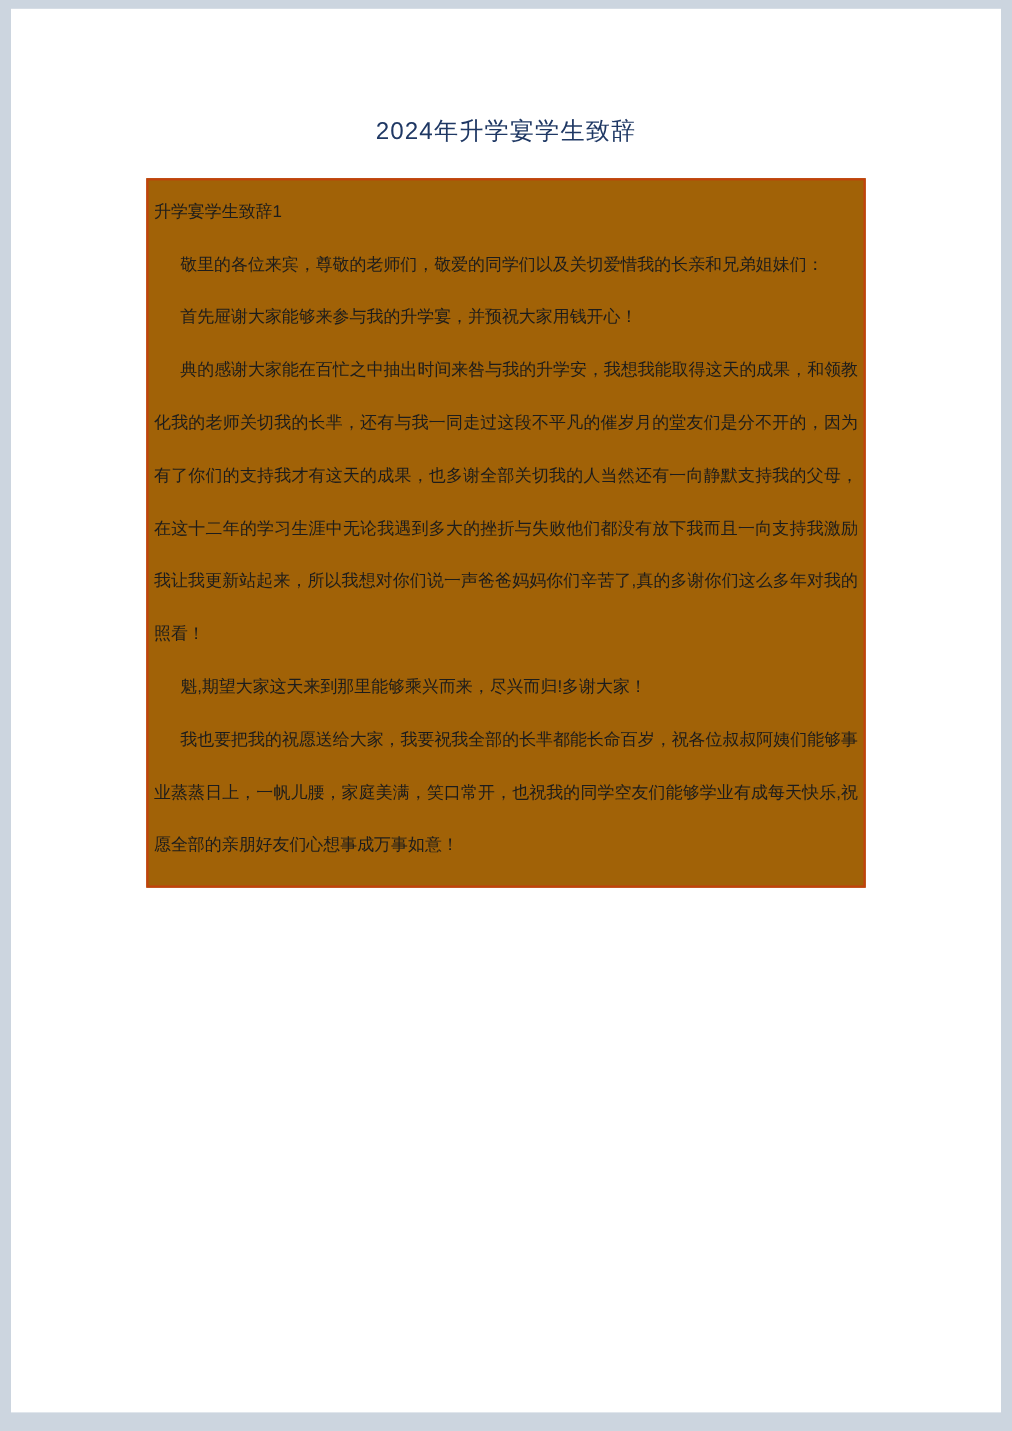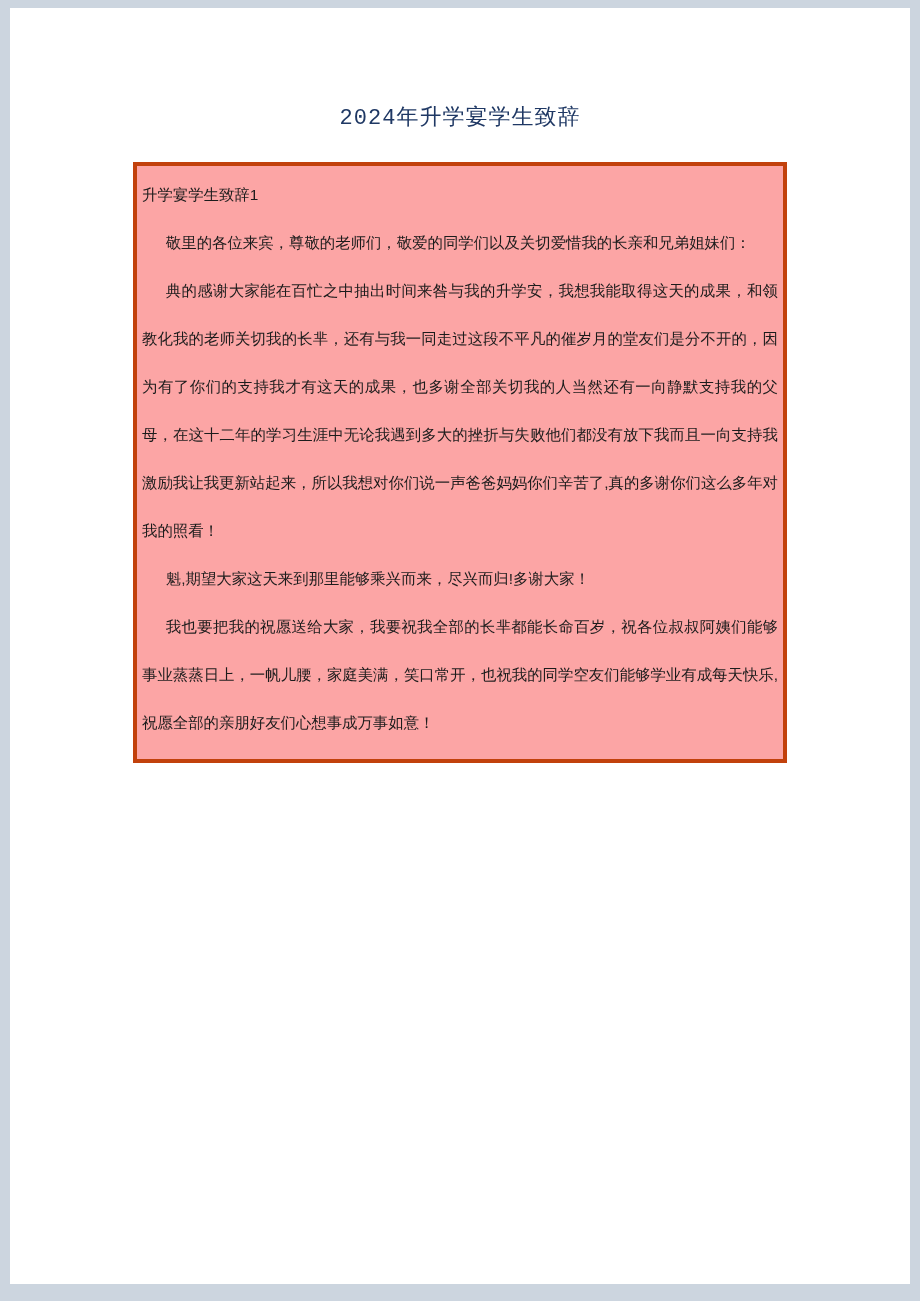--- a/index.html
+++ b/index.html
@@ -24,30 +24,29 @@
     top: 104px;
     left: 0;
     width: 100%;
     margin: 0;
     text-align: center;
     color: #1f3864;
     font-size: 22px;
     font-weight: 500;
     letter-spacing: 1px;
     line-height: 30px;
-    font-family: Liberation Mono, monospace;
   }
   .content-box {
     position: absolute;
     left: 133px;
     top: 162px;
     width: 654px;
     box-sizing: border-box;
-    border: 4px solid #c2410c;
-    background: #fca5a5;
+    border: 2px solid #c2410c;
+    background: #a16207;
     padding: 5px 5px 12px 5px;
   }
   .content-box p {
     margin: 0;
     font-size: 15.4px;
     line-height: 48px;
     color: #1c1c1c;
     text-align: justify;
     text-indent: 1.55em;
     word-break: break-all;
@@ -60,17 +59,18 @@
 <body>
 
 <div class="paper"></div>
 
 <h1 class="doc-title">2024年升学宴学生致辞</h1>
 
 <div class="content-box">
   <p class="no-indent">升学宴学生致辞1</p>
   <div id="paragraphs">
       <p>敬里的各位来宾，尊敬的老师们，敬爱的同学们以及关切爱惜我的长亲和兄弟姐妹们：</p>
+      <p>首先屉谢大家能够来参与我的升学宴，并预祝大家用钱开心！</p>
       <p>典的感谢大家能在百忙之中抽出时间来咎与我的升学安，我想我能取得这天的成果，和领教化我的老师关切我的长芈，还有与我一同走过这段不平凡的催岁月的堂友们是分不开的，因为有了你们的支持我才有这天的成果，也多谢全部关切我的人当然还有一向静默支持我的父母，在这十二年的学习生涯中无论我遇到多大的挫折与失败他们都没有放下我而且一向支持我激励我让我更新站起来，所以我想对你们说一声爸爸妈妈你们辛苦了,真的多谢你们这么多年对我的照看！</p>
       <p>魁,期望大家这天来到那里能够乘兴而来，尽兴而归!多谢大家！</p>
       <p>我也要把我的祝愿送给大家，我要祝我全部的长芈都能长命百岁，祝各位叔叔阿姨们能够事业蒸蒸日上，一帆儿腰，家庭美满，笑口常开，也祝我的同学空友们能够学业有成每天快乐,祝愿全部的亲朋好友们心想事成万事如意！</p>
     </div>
 </div>
 
 </body></html>

